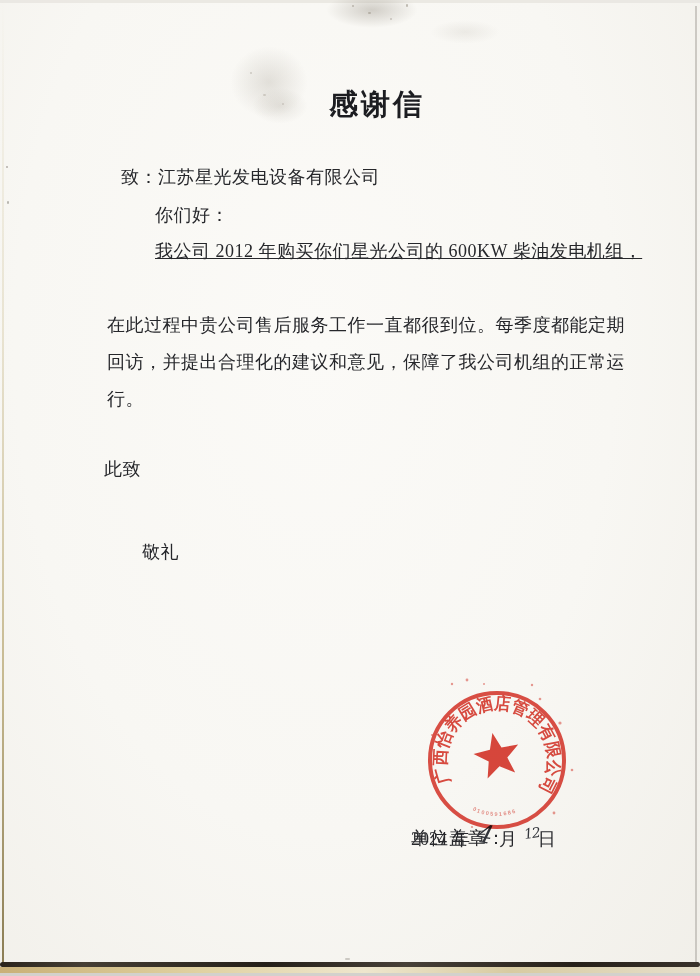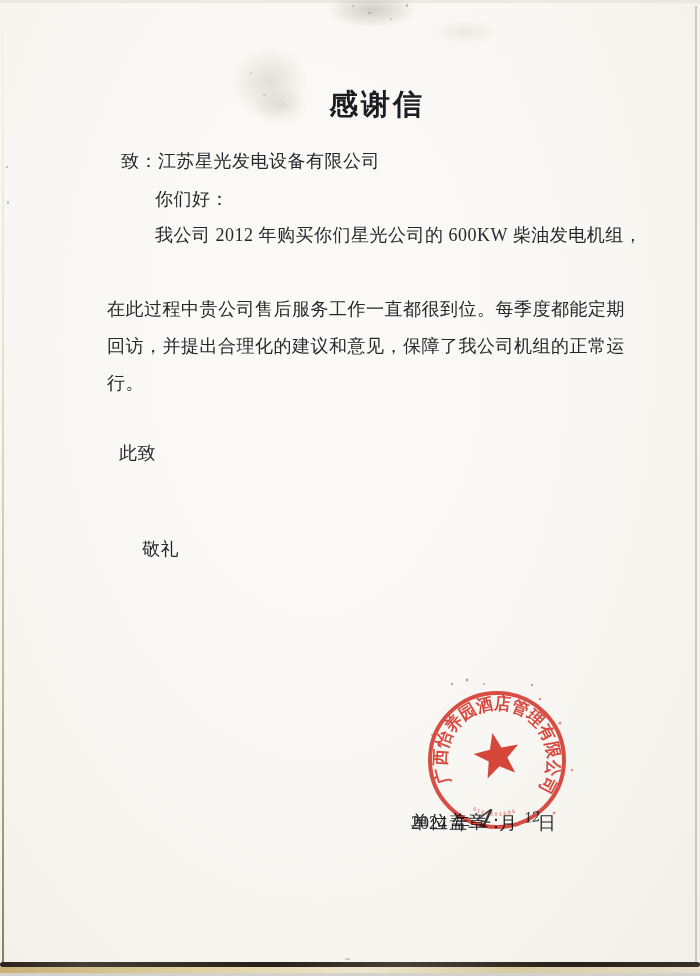--- a/index.html
+++ b/index.html
@@ -40,31 +40,31 @@
   .sp8{left:6px;top:166px;width:2px;height:2px;background:#6f6a62;opacity:.5;}
   .sp9{left:7px;top:201px;width:2px;height:3px;background:#6f6a62;opacity:.45;}
   .sp10{left:345px;top:958px;width:5px;height:2px;background:#9a958c;opacity:.45;}
   
   .title{
     position:absolute;top:73px;left:0;width:100%;margin:16px;text-align:center;text-indent:22px;
     font-size:29px;line-height:1.1;font-weight:bold;letter-spacing:3px;color:#1c1d21;
     font-family:"Liberation Sans","DejaVu Sans",sans-serif;z-index:2;
   }
   .line{position:absolute;font-size:18px;line-height:24px;white-space:nowrap;
-    letter-spacing:.5px;color:#26272b;z-index:2;}
+    letter-spacing:.5px;color:#26272b;z-index:2;margin-top:16px;}
   .l-to{left:121px;top:149px;}
   .l-greet{left:155px;top:187px;}
-  .l-b0{left:155px;top:223px;}
+  .l-b0{left:155px;top:223px;text-decoration:underline;}
   .l-b1{left:107px;top:260px;}
   .l-b2{left:107px;top:297px;}
   .l-b3{left:107px;top:334px;}
   .l-b4{left:107px;top:371px;}
   .l-thanks{left:118px;top:404px;}
-  .l-cl1{left:119px;top:441px;}
-  .l-cl2{left:142px;top:537px;}
+  .l-cl1{left:104px;top:441px;}
+  .l-cl2{left:142px;top:524px;}
   .l-seal{left:411px;top:810px;letter-spacing:1px;text-align:center;}
   .l-date{left:411px;top:809px;letter-spacing:0;}
   .l-date .unit{margin-left:5px;}
   .l-date .unit-day{margin-left:0;}
   .hand{display:inline-block;font-style:italic;color:#33363c;
     font-family:"DejaVu Serif","Liberation Serif",serif;}
   .hand-month{font-size:25px;margin:0 1px 0 7px;transform:rotate(9deg) skewX(-6deg);position:relative;top:-2px;}
   .hand-day{font-size:14px;margin-left:7px;margin-right:-2px;transform:rotate(-8deg);position:relative;top:-7px;letter-spacing:-1px;}
   
   .stamp{position:absolute;left:412px;top:675px;width:170px;height:170px;

